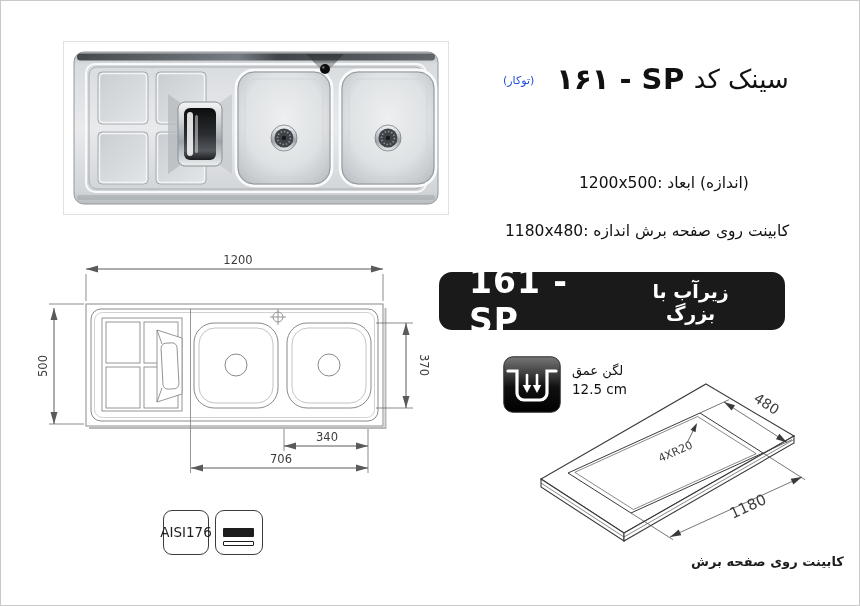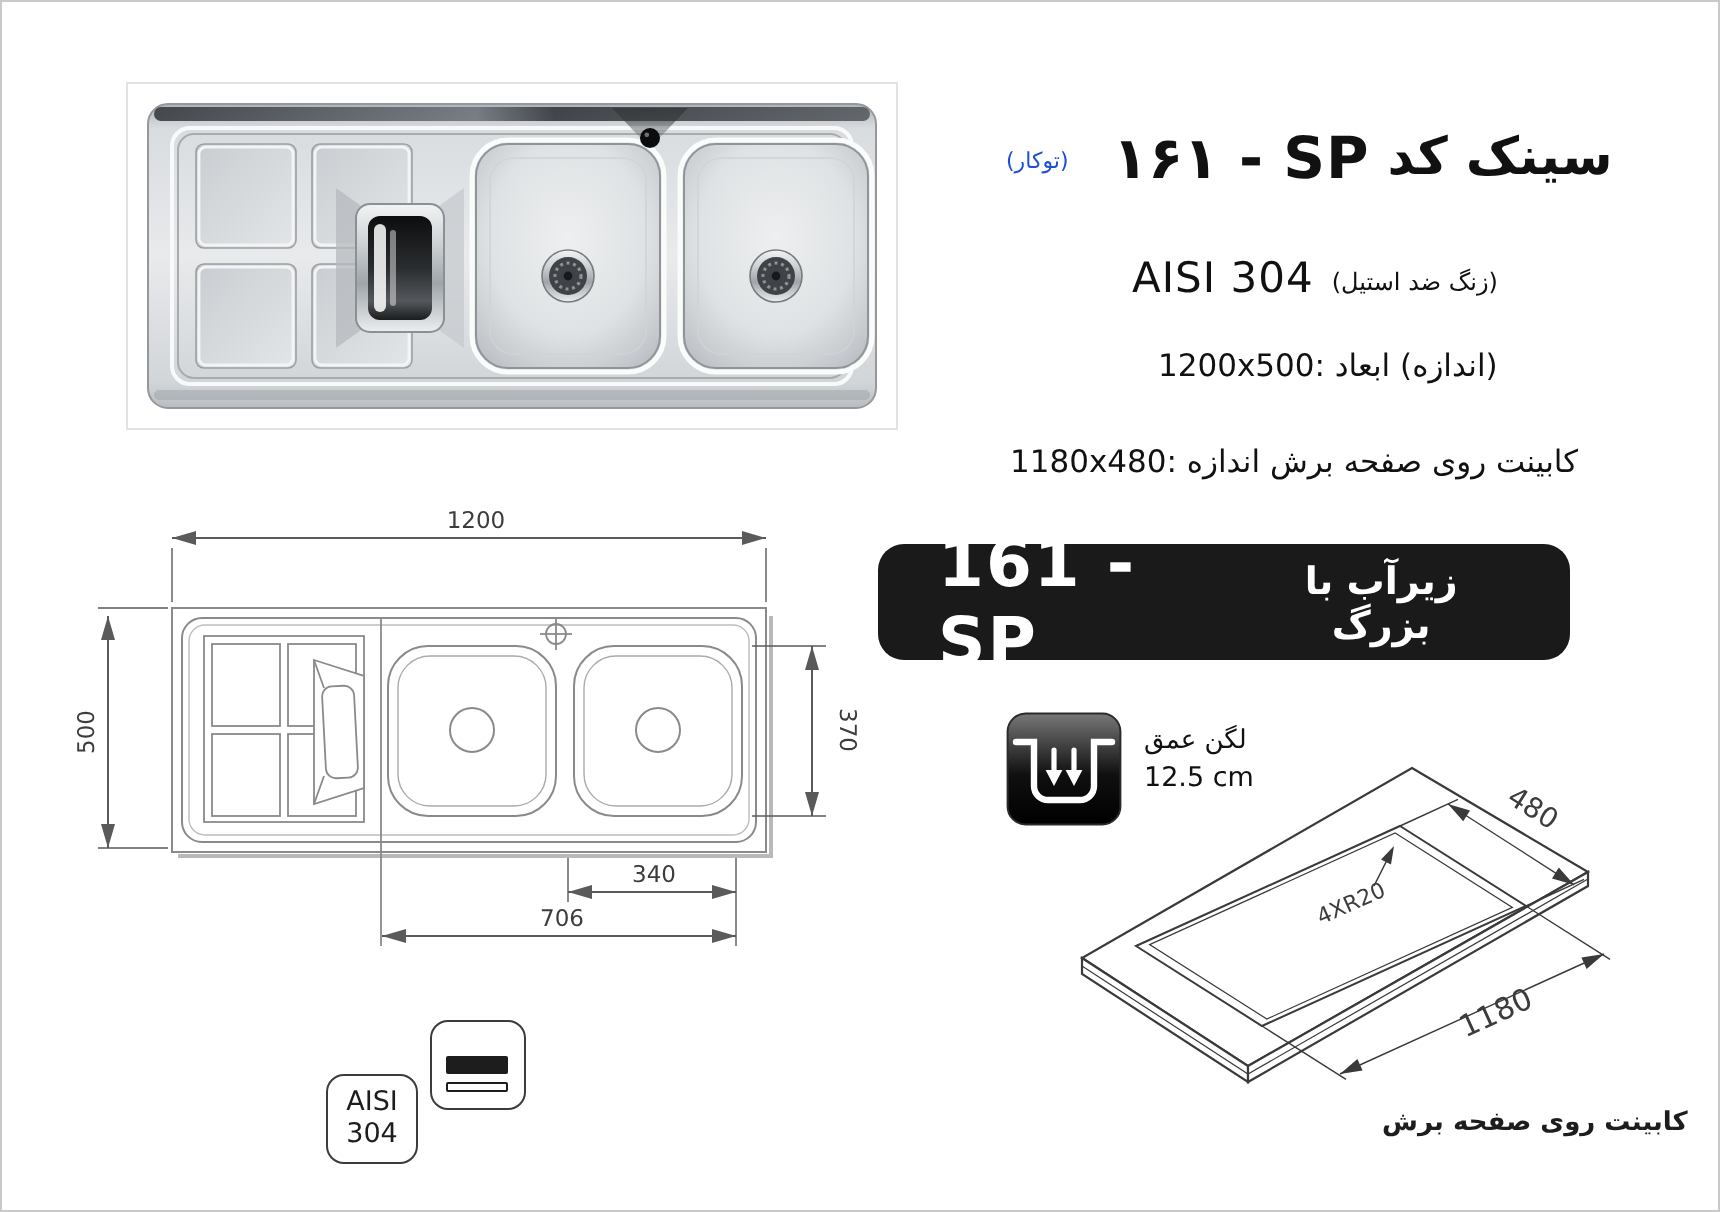--- a/index.html
+++ b/index.html
@@ -6,21 +6,21 @@
   .page{
     position:relative;width:860px;height:606px;box-sizing:border-box;
     background:#ffffff;border:1px solid #c9c9c9;overflow:hidden;
     font-family:"DejaVu Sans",sans-serif;color:#111;
   }
   .abs{position:absolute;}
   
   .title-row{left:502px;top:56px;height:44px;display:flex;align-items:center;direction:ltr;}
   .title-mount{font-size:11px;color:#1d4ed8;margin-right:22px;padding-top:2px;}
   .title-code{font-size:29px;font-weight:bold;letter-spacing:.5px;direction:ltr;unicode-bidi:isolate;text-align:center;}
-  .title-name{font-size:26px;font-weight:bold;margin-left:9px;direction:rtl;unicode-bidi:isolate;text-align:center;}
+  .title-name{font-size:26px;font-weight:normal;margin-left:9px;direction:rtl;unicode-bidi:isolate;text-align:center;}
   .steel-row{left:565px;top:126px;display:flex;align-items:center;direction:ltr;}
   .steel-grade{font-size:21px;letter-spacing:.5px;}
   .steel-note{font-size:12px;margin-left:9px;direction:ltr;unicode-bidi:isolate;padding-top:3px;}
   .dims-line{font-size:15.5px;direction:ltr;unicode-bidi:isolate;white-space:nowrap;}
   .dims1{left:578px;top:173px;}
   .dims2{left:504px;top:221px;}
   
   .banner{
     left:438px;top:271px;width:346px;height:58px;background:#1a1a1a;color:#ffffff;
     display:flex;align-items:center;justify-content:space-between;
@@ -35,21 +35,21 @@
   .depth-label .l2{font-size:13.5px;margin-top:2px;}
   
   .plan-svg{left:35px;top:250px;}
   .iso-svg{left:520px;top:370px;}
   .photo-svg{left:62px;top:40px;border:1px solid #e2e2e2;}
   svg text{font-family:"DejaVu Sans",sans-serif;fill:#3c3c3c;}
   
   .caption{left:690px;top:553px;width:130px;font-size:13px;font-weight:bold;direction:ltr;
            unicode-bidi:isolate;white-space:nowrap;color:#1d1d1d;}
   .badge{box-sizing:border-box;border:1.6px solid #3c3c3c;border-radius:9px;background:#fff;}
-  .badge-steel{left:162px;top:536px;width:46px;height:45px;display:flex;flex-direction:column;
+  .badge-steel{left:162px;top:509px;width:46px;height:45px;display:flex;
                align-items:center;justify-content:center;font-size:13.5px;line-height:1.12;color:#1d1d1d;}
   .badge-sheet{left:214px;top:509px;width:48px;height:45px;}
   .badge-sheet .bar1{position:absolute;left:7px;top:17px;width:31px;height:9px;background:#1d1d1d;border-radius:1px;}
   .badge-sheet .bar2{position:absolute;left:7px;top:30px;width:31px;height:5px;border:1.2px solid #1d1d1d;box-sizing:border-box;border-radius:1px;}
 </style>
 </head>
 <body>
 
 <div class="page">
 
@@ -152,24 +152,20 @@
       <circle cx="259.4" cy="25.4" r="1.2" fill="#6b7074"></circle>
     </g>
   </svg>
 
   <div class="abs title-row">
     <span class="title-mount">(توکار)</span>
     <span class="title-code">۱۶۱ - SP</span>
     <span class="title-name">سینک کد</span>
   </div>
 
-  <div class="abs steel-row">
-    <span class="steel-grade">AISI 304</span>
-    <span class="steel-note">(استیل‎ ضد‎ زنگ)</span>
-  </div>
 
   <div class="abs dims-line dims1">1200x500: ابعاد‎ (اندازه)</div>
   <div class="abs dims-line dims2">1180x480: اندازه‎ برش‎ صفحه‎ روی‎ کابینت</div>
 
   <div class="abs banner">
     <span class="banner-code">161 - SP</span>
     <span class="banner-feature">با‎ زیرآب‎ بزرگ</span>
   </div>
 
   <svg class="abs plan-svg" width="400" height="235" viewBox="0 0 400 235">
@@ -310,20 +306,20 @@
 
     <line x1="166" y1="72" x2="175" y2="54" stroke="#3a3a3a" stroke-width="0.8"></line>
     <polygon points="176,52 174.5,61.3 169.5,58.7" fill="#3a3a3a"></polygon>
     <text transform="translate(156,84) rotate(-24)" font-size="11" text-anchor="middle" fill="#2e2e2e">4XR20</text>
   </svg>
 
   <div class="abs caption">برش‎ صفحه‎ روی‎ کابینت</div>
 
   <div class="abs badge badge-steel">
     <span>AISI</span>
-    <span>304</span>
+    <span>176</span>
   </div>
   <div class="abs badge badge-sheet">
     <span class="bar1"></span>
     <span class="bar2"></span>
   </div>
 
 </div>
 
 </body></html>

